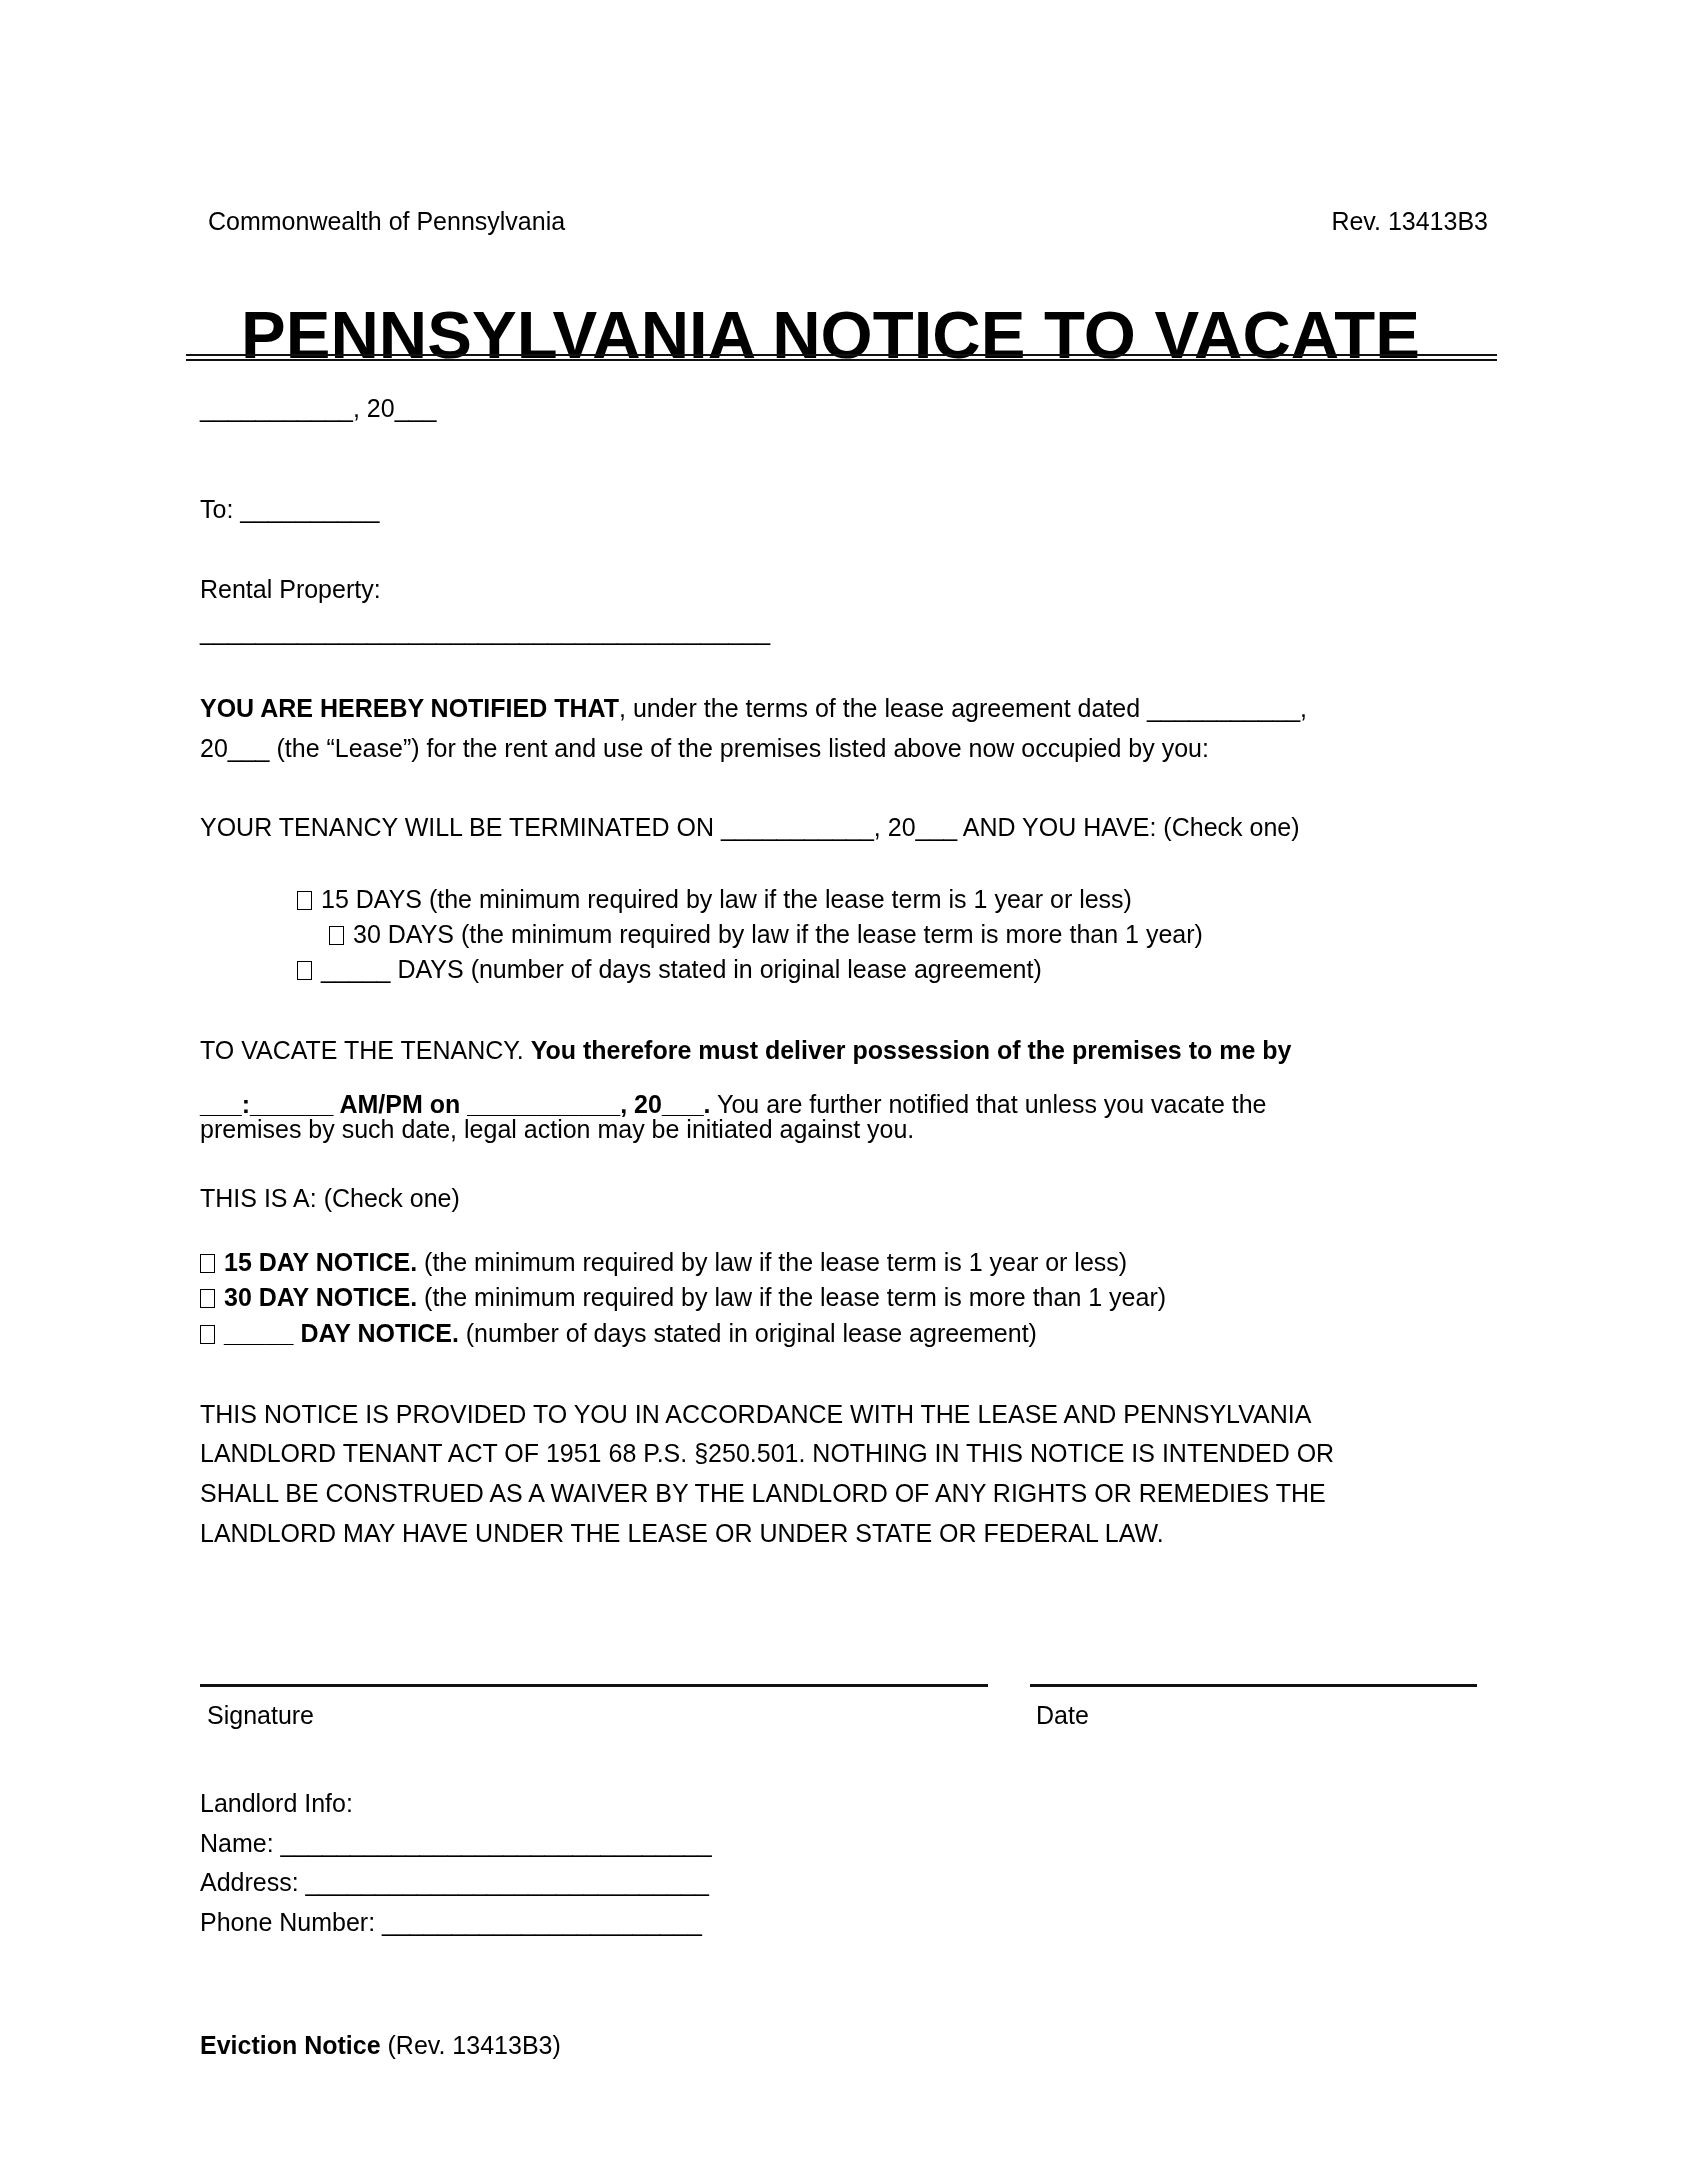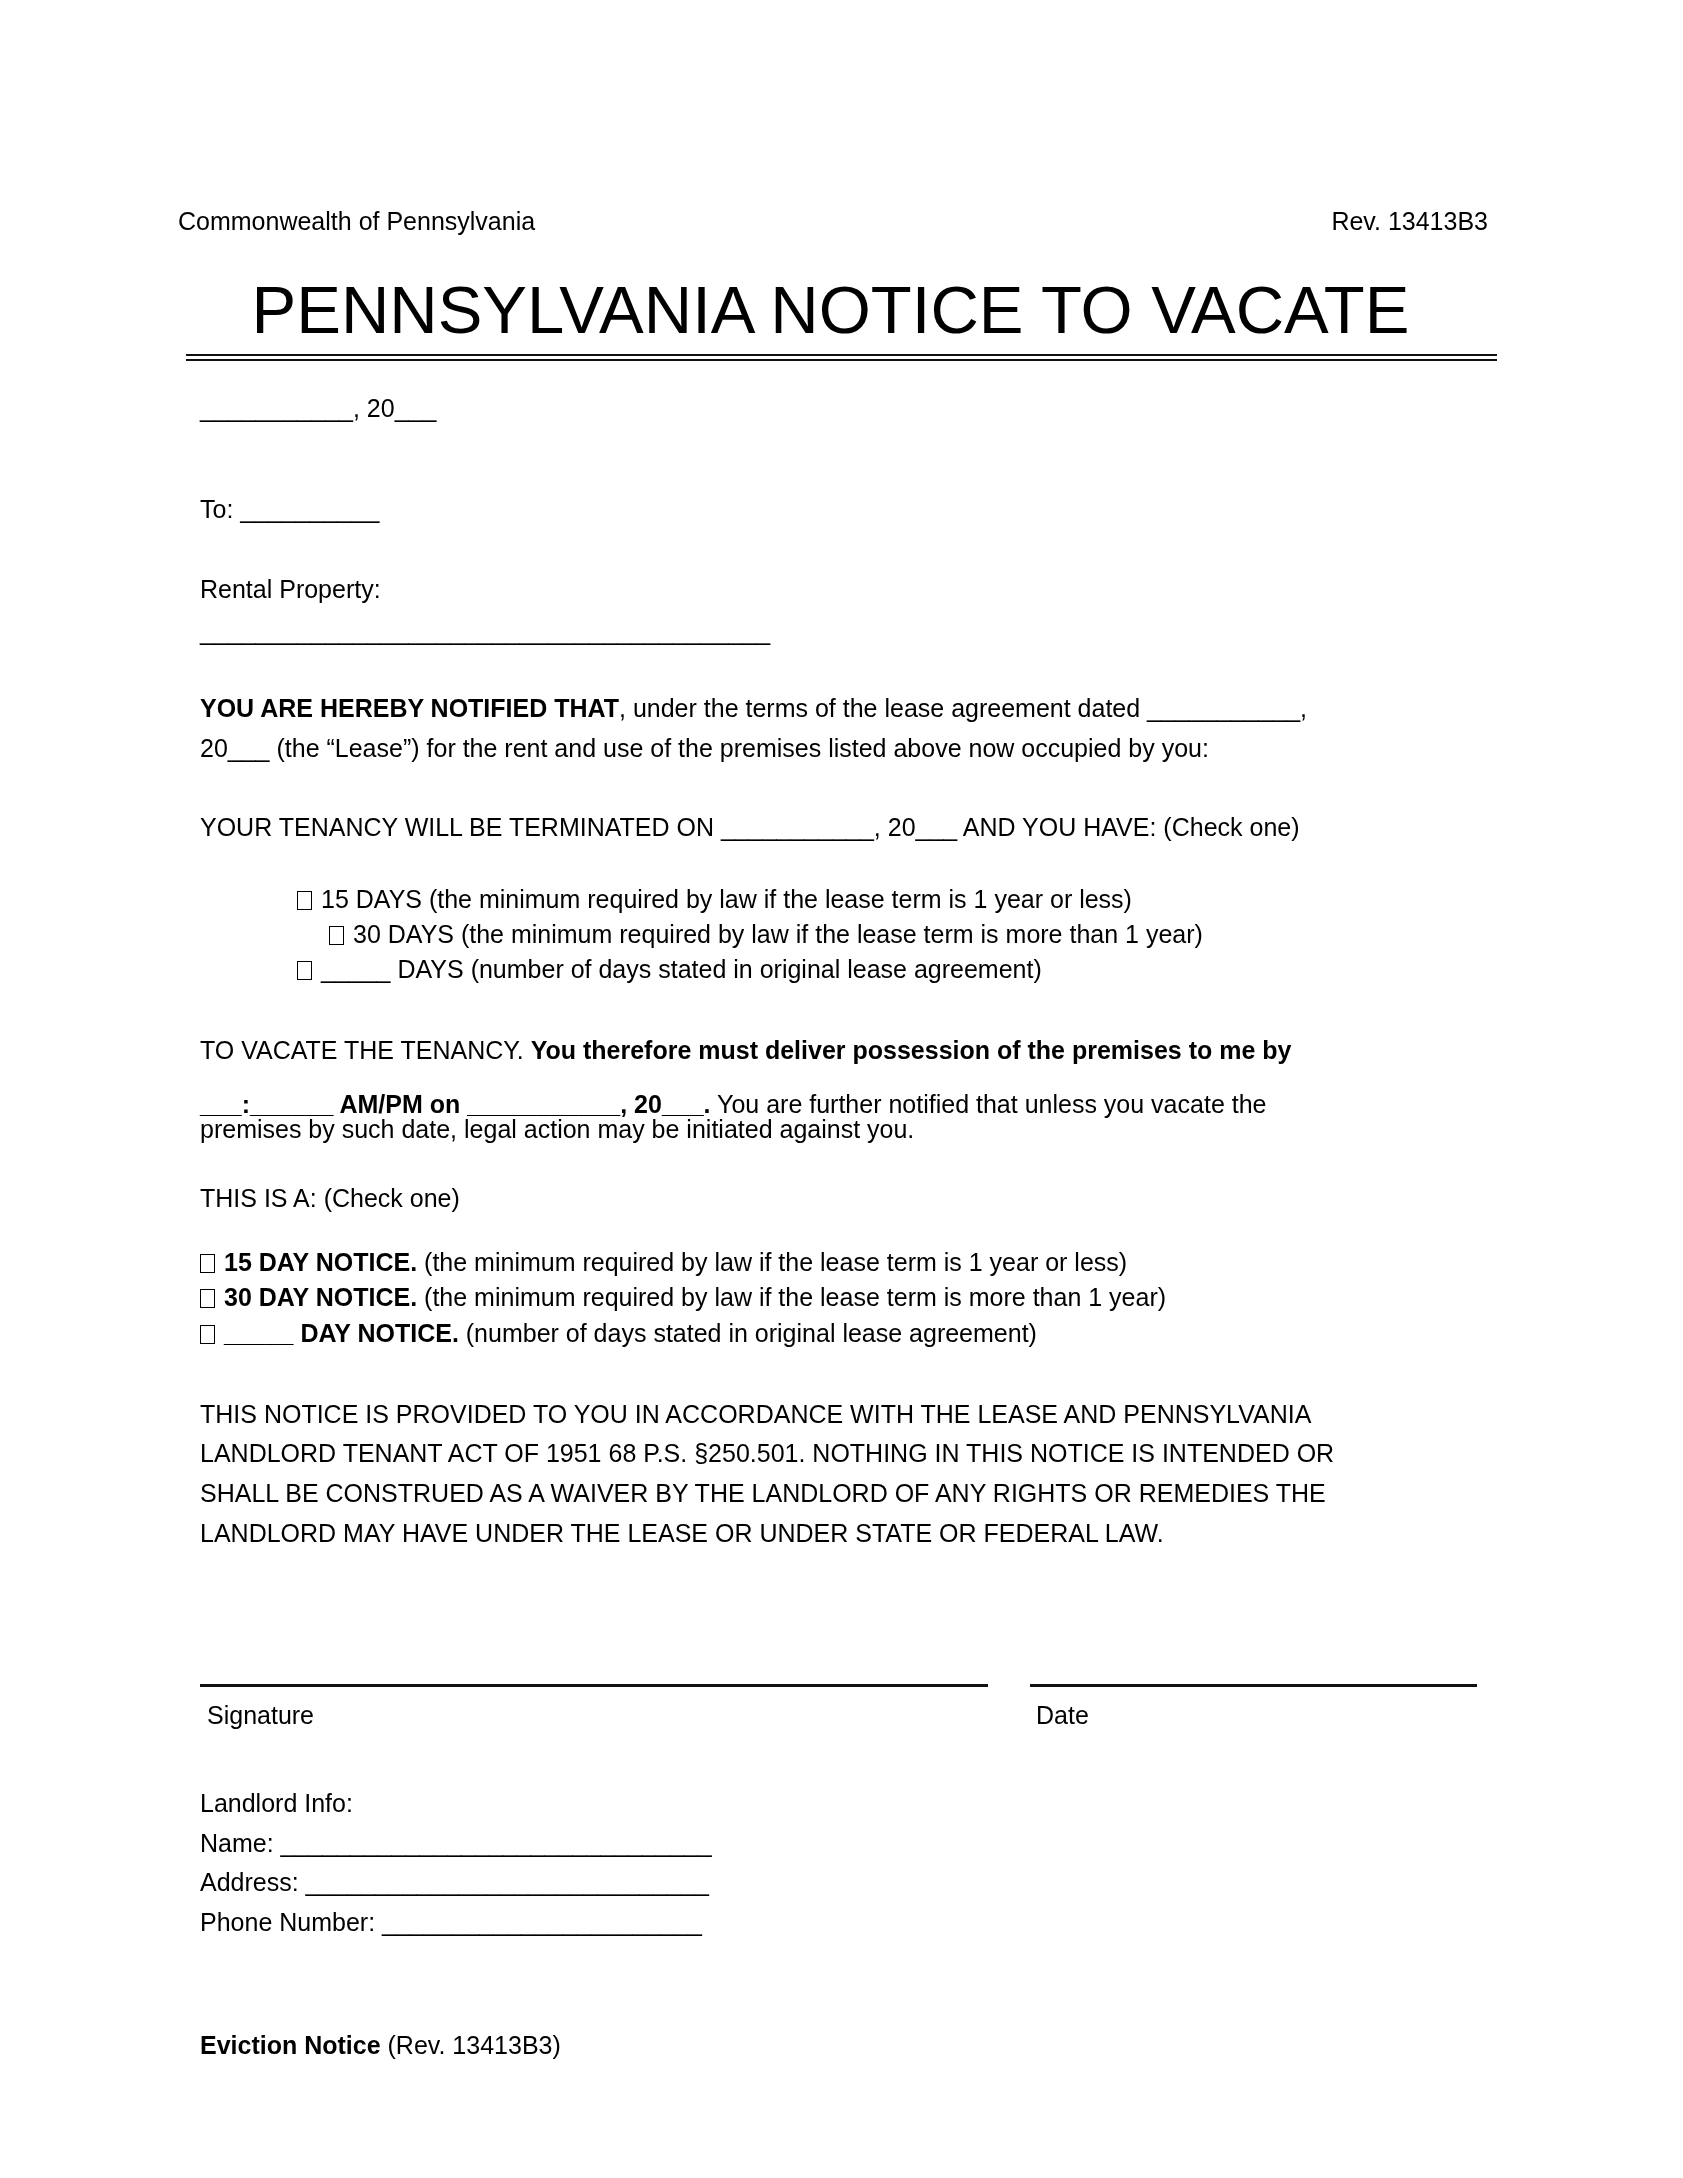--- a/index.html
+++ b/index.html
@@ -1,22 +1,22 @@
 <!DOCTYPE html>
 <html><head>
 <meta charset="utf-8">
 <style>
   html, body { margin: 0; padding: 0; background: #ffffff; }
   body { width: 1683px; height: 2178px; position: relative; overflow: hidden;
          font-family: "Liberation Sans", sans-serif; color: #000; font-size: 25px; }
   .abs { position: absolute; white-space: nowrap; line-height: 1; }
   .b { font-weight: bold; }
-  .hdr-left { left: 178px; top: 209px; }
+  .hdr-left { left: 208px; top: 209px; }
   .hdr-right { right: 195px; top: 209px; }
-  .title { left: 0; width: 1661px; text-align: center; top: 276px; font-size: 67px; font-weight: normal; letter-spacing: 0px; }
+  .title { left: 0; width: 1661px; text-align: center; top: 301px; font-size: 67px; font-weight: bold; letter-spacing: 0px; }
   .rule { position: absolute; left: 186px; width: 1311px; top: 354px; height: 2px; background: #111;
           box-shadow: 0 5px 0 #111; }
   .line { position: absolute; left: 200px; }
   .check { display: inline-block; width: 15px; height: 19px; border: 1.3px solid #000; margin-right: 9px; vertical-align: -2px; box-sizing: border-box; }
   .sigline { position: absolute; height: 3px; background: #111; top: 1684px; }
 </style>
 </head>
 <body>
 
 <div>

